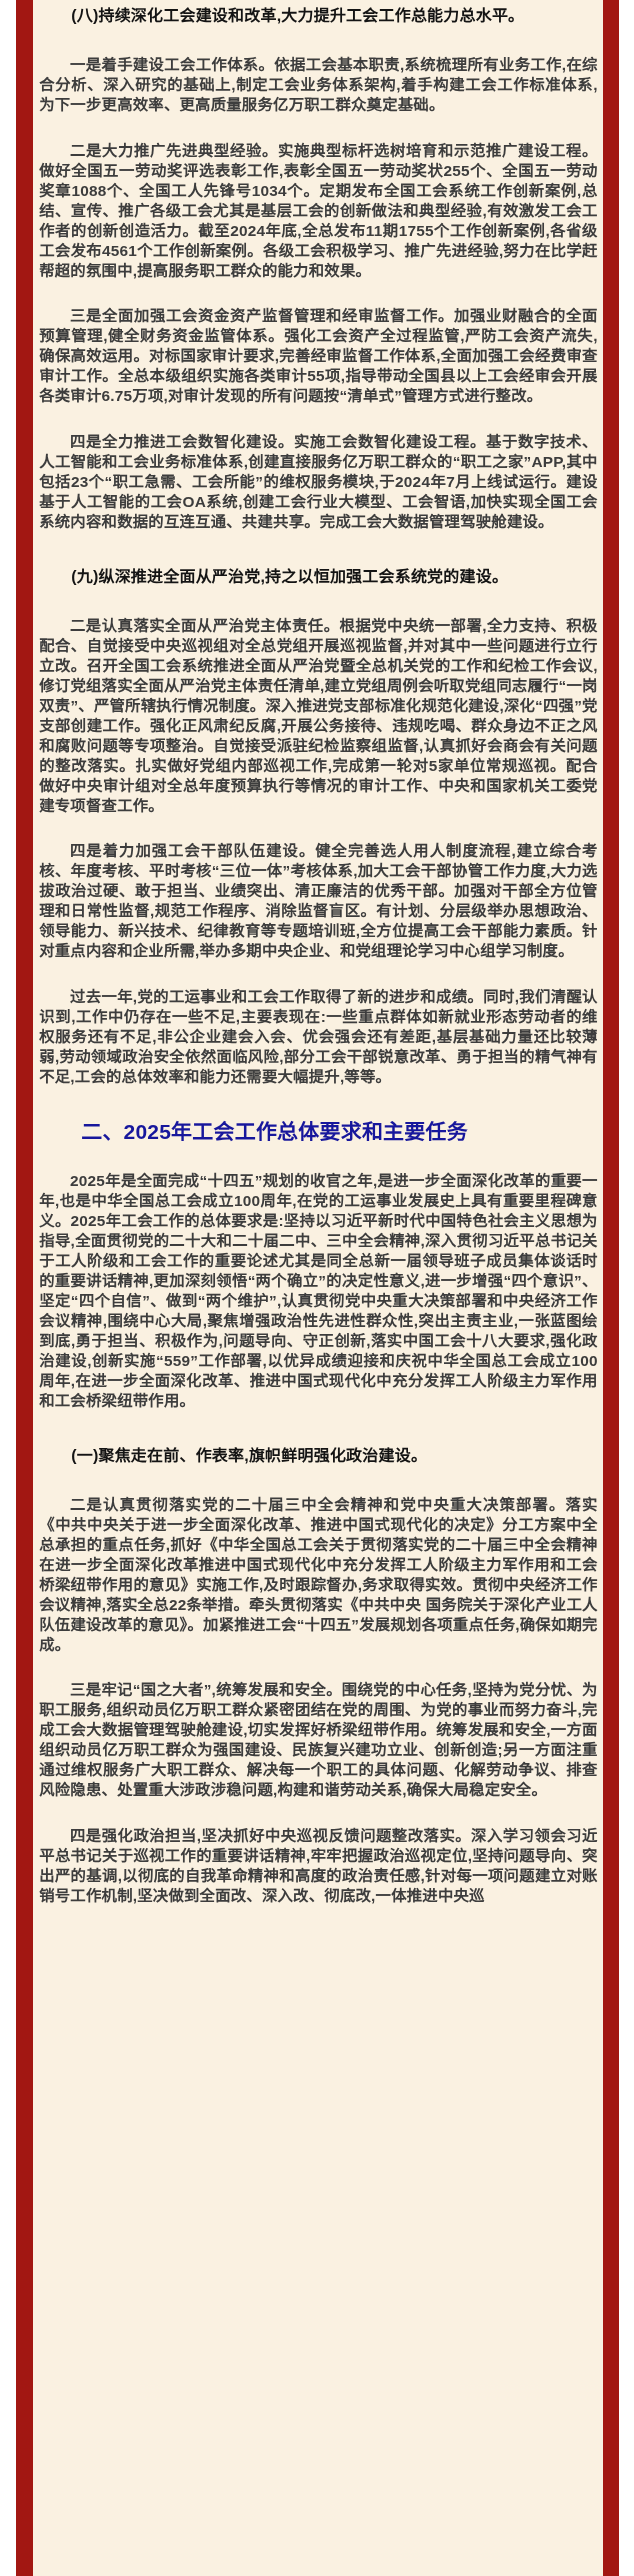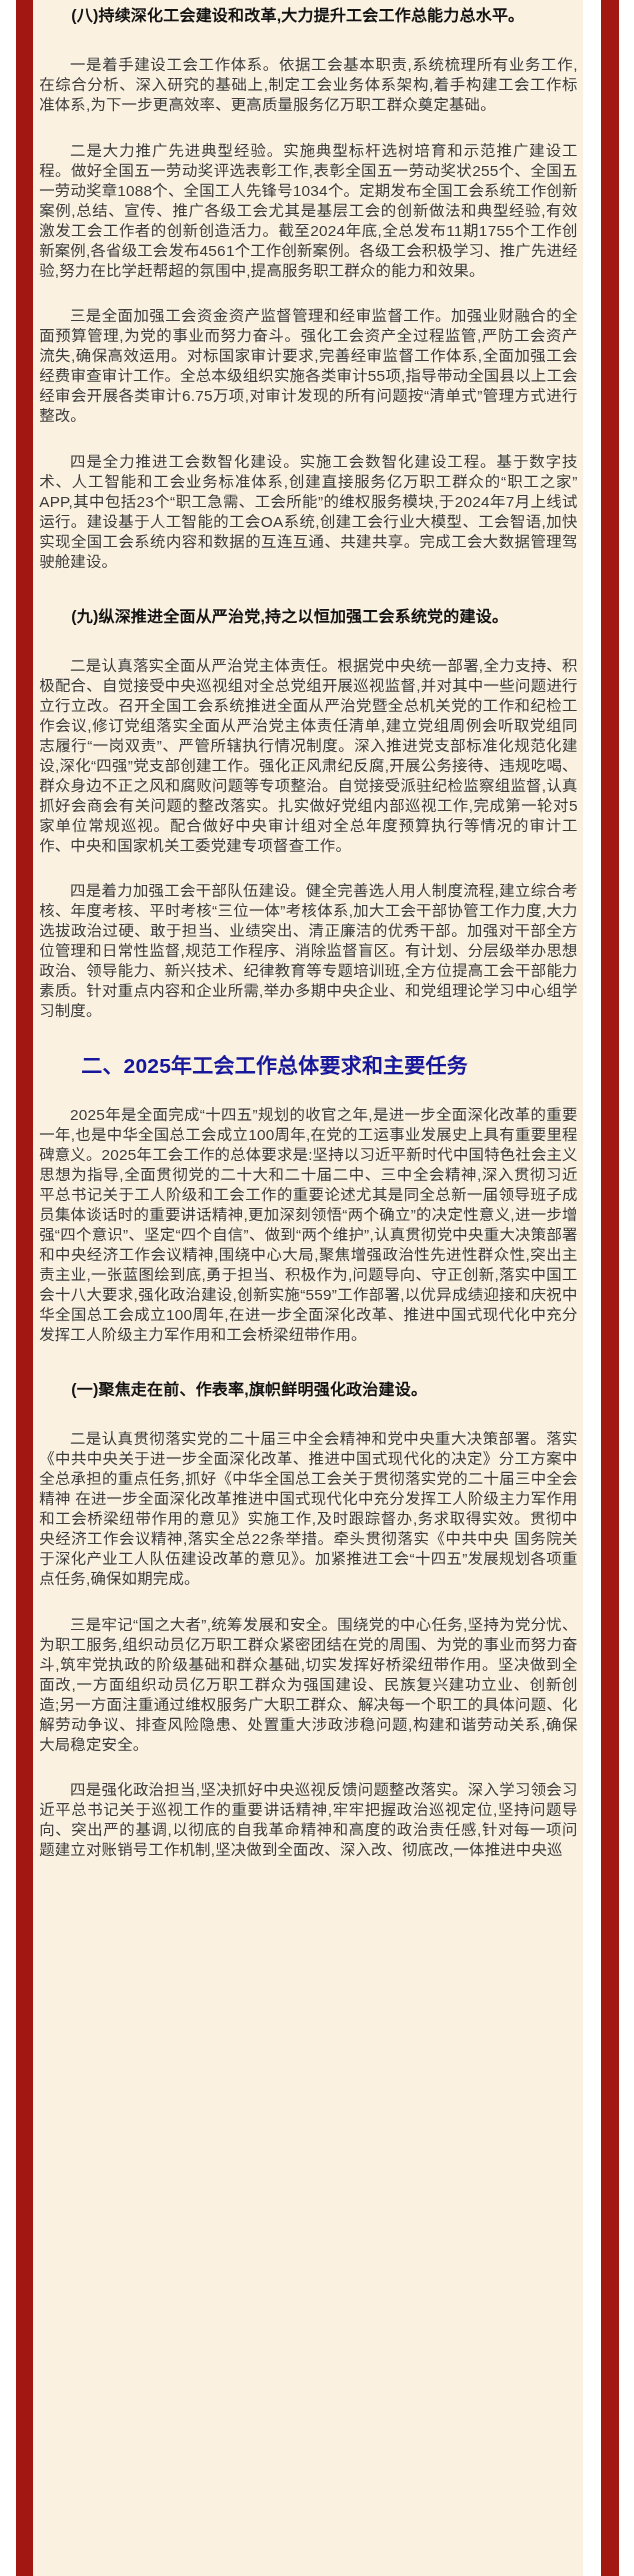--- a/index.html
+++ b/index.html
@@ -18,34 +18,35 @@
     overflow:hidden;
     font-family:"Liberation Sans",sans-serif;
   }
   .red-strip{
     position:absolute;top:0;height:100%;width:17.6px;
     background:var(--border-red);
   }
   .red-strip.left{left:16px;}
   .red-strip.right{right:15px;}
   .content{
-    position:absolute;top:0;left:33px;right:51px;height:100%;
+    position:absolute;top:0;left:33px;right:31px;height:100%;
     background:var(--content-bg);
     box-sizing:border-box;
     padding:6.2px 5.3px 0 6.2px;
     overflow:hidden;
   }
   .para{
     font-size:15.4px;
     line-height:20px;
     color:var(--body-text);
     text-align:justify;
     text-indent:2em;
     margin:0 0 25.5px 0;
     letter-spacing:0.2px;
+    font-weight:bold;
   }
   .h-black{
     font-weight:bold;
     color:var(--heading-text);
     font-size:16px;
     margin:35px 0 29px 0;
   }
   .h-blue{
     font-weight:bold;
     color:var(--heading-blue);
@@ -57,26 +58,27 @@
 </head>
 <body>
 
 <div class="page">
   <div class="red-strip left"></div>
   <div class="red-strip right"></div>
   <div class="content">
       <p class="para h-black">(八)持续深化工会建设和改革,大力提升工会工作总能力总水平。</p>
       <p class="para">一是着手建设工会工作体系。依据工会基本职责,系统梳理所有业务工作,在综合分析、深入研究的基础上,制定工会业务体系架构,着手构建工会工作标准体系,为下一步更高效率、更高质量服务亿万职工群众奠定基础。</p>
       <p class="para">二是大力推广先进典型经验。实施典型标杆选树培育和示范推广建设工程。做好全国五一劳动奖评选表彰工作,表彰全国五一劳动奖状255个、全国五一劳动奖章1088个、全国工人先锋号1034个。定期发布全国工会系统工作创新案例,总结、宣传、推广各级工会尤其是基层工会的创新做法和典型经验,有效激发工会工作者的创新创造活力。截至2024年底,全总发布11期1755个工作创新案例,各省级工会发布4561个工作创新案例。各级工会积极学习、推广先进经验,努力在比学赶帮超的氛围中,提高服务职工群众的能力和效果。</p>
-      <p class="para">三是全面加强工会资金资产监督管理和经审监督工作。加强业财融合的全面预算管理,为党的事业而努力奋斗。强化工会资产全过程监管,严防工会资产流失,确保高效运用。对标国家审计要求,完善经审监督工作体系,全面加强工会经费审查审计工作。全总本级组织实施各类审计55项,指导带动全国县以上工会经审会开展各类审计6.75万项,对审计发现的所有问题按“清单式”管理方式进行整改。</p>
+      <p class="para">三是全面加强工会资金资产监督管理和经审监督工作。加强业财融合的全面预算管理,健全财务资金监管体系。强化工会资产全过程监管,严防工会资产流失,确保高效运用。对标国家审计要求,完善经审监督工作体系,全面加强工会经费审查审计工作。全总本级组织实施各类审计55项,指导带动全国县以上工会经审会开展各类审计6.75万项,对审计发现的所有问题按“清单式”管理方式进行整改。</p>
       <p class="para">四是全力推进工会数智化建设。实施工会数智化建设工程。基于数字技术、人工智能和工会业务标准体系,创建直接服务亿万职工群众的“职工之家”APP,其中包括23个“职工急需、工会所能”的维权服务模块,于2024年7月上线试运行。建设基于人工智能的工会OA系统,创建工会行业大模型、工会智语,加快实现全国工会系统内容和数据的互连互通、共建共享。完成工会大数据管理驾驶舱建设。</p>
       <p class="para h-black">(九)纵深推进全面从严治党,持之以恒加强工会系统党的建设。</p>
       <p class="para">二是认真落实全面从严治党主体责任。根据党中央统一部署,全力支持、积极配合、自觉接受中央巡视组对全总党组开展巡视监督,并对其中一些问题进行立行立改。召开全国工会系统推进全面从严治党暨全总机关党的工作和纪检工作会议,修订党组落实全面从严治党主体责任清单,建立党组周例会听取党组同志履行“一岗双责”、严管所辖执行情况制度。深入推进党支部标准化规范化建设,深化“四强”党支部创建工作。强化正风肃纪反腐,开展公务接待、违规吃喝、群众身边不正之风和腐败问题等专项整治。自觉接受派驻纪检监察组监督,认真抓好会商会有关问题的整改落实。扎实做好党组内部巡视工作,完成第一轮对5家单位常规巡视。配合做好中央审计组对全总年度预算执行等情况的审计工作、中央和国家机关工委党建专项督查工作。</p>
       <p class="para">四是着力加强工会干部队伍建设。健全完善选人用人制度流程,建立综合考核、年度考核、平时考核“三位一体”考核体系,加大工会干部协管工作力度,大力选拔政治过硬、敢于担当、业绩突出、清正廉洁的优秀干部。加强对干部全方位管理和日常性监督,规范工作程序、消除监督盲区。有计划、分层级举办思想政治、领导能力、新兴技术、纪律教育等专题培训班,全方位提高工会干部能力素质。针对重点内容和企业所需,举办多期中央企业、和党组理论学习中心组学习制度。</p>
+      <p class="para">过去一年,党的工运事业和工会工作取得了新的进步和成绩。同时,我们清醒认识到,工作中仍存在一些不足,主要表现在:一些重点群体如新就业形态劳动者的维权服务还有不足,非公企业建会入会、优会强会还有差距,基层基础力量还比较薄弱,劳动领域政治安全依然面临风险,部分工会干部锐意改革、勇于担当的精气神有不足,工会的总体效率和能力还需要大幅提升,等等。</p>
       <p class="para h-blue">二、2025年工会工作总体要求和主要任务</p>
       <p class="para">2025年是全面完成“十四五”规划的收官之年,是进一步全面深化改革的重要一年,也是中华全国总工会成立100周年,在党的工运事业发展史上具有重要里程碑意义。2025年工会工作的总体要求是:坚持以习近平新时代中国特色社会主义思想为指导,全面贯彻党的二十大和二十届二中、三中全会精神,深入贯彻习近平总书记关于工人阶级和工会工作的重要论述尤其是同全总新一届领导班子成员集体谈话时的重要讲话精神,更加深刻领悟“两个确立”的决定性意义,进一步增强“四个意识”、坚定“四个自信”、做到“两个维护”,认真贯彻党中央重大决策部署和中央经济工作会议精神,围绕中心大局,聚焦增强政治性先进性群众性,突出主责主业,一张蓝图绘到底,勇于担当、积极作为,问题导向、守正创新,落实中国工会十八大要求,强化政治建设,创新实施“559”工作部署,以优异成绩迎接和庆祝中华全国总工会成立100周年,在进一步全面深化改革、推进中国式现代化中充分发挥工人阶级主力军作用和工会桥梁纽带作用。</p>
       <p class="para h-black">(一)聚焦走在前、作表率,旗帜鲜明强化政治建设。</p>
       <p class="para">二是认真贯彻落实党的二十届三中全会精神和党中央重大决策部署。落实《中共中央关于进一步全面深化改革、推进中国式现代化的决定》分工方案中全总承担的重点任务,抓好《中华全国总工会关于贯彻落实党的二十届三中全会精神 在进一步全面深化改革推进中国式现代化中充分发挥工人阶级主力军作用和工会桥梁纽带作用的意见》实施工作,及时跟踪督办,务求取得实效。贯彻中央经济工作会议精神,落实全总22条举措。牵头贯彻落实《中共中央 国务院关于深化产业工人队伍建设改革的意见》。加紧推进工会“十四五”发展规划各项重点任务,确保如期完成。</p>
-      <p class="para">三是牢记“国之大者”,统筹发展和安全。围绕党的中心任务,坚持为党分忧、为职工服务,组织动员亿万职工群众紧密团结在党的周围、为党的事业而努力奋斗,筑牢党执政的阶级基础和群众基础,切实发挥好桥梁纽带作用。坚决做到全面改,一方面组织动员亿万职工群众为强国建设、民族复兴建功立业、创新创造;另一方面注重通过维权服务广大职工群众、解决每一个职工的具体问题、化解劳动争议、排查风险隐患、处置重大涉政涉稳问题,构建和谐劳动关系,确保大局稳定安全。</p>
+      <p class="para">三是牢记“国之大者”,统筹发展和安全。围绕党的中心任务,坚持为党分忧、为职工服务,组织动员亿万职工群众紧密团结在党的周围、为党的事业而努力奋斗,完成工会大数据管理驾驶舱建设,切实发挥好桥梁纽带作用。统筹发展和安全,一方面组织动员亿万职工群众为强国建设、民族复兴建功立业、创新创造;另一方面注重通过维权服务广大职工群众、解决每一个职工的具体问题、化解劳动争议、排查风险隐患、处置重大涉政涉稳问题,构建和谐劳动关系,确保大局稳定安全。</p>
       <p class="para">四是强化政治担当,坚决抓好中央巡视反馈问题整改落实。深入学习领会习近平总书记关于巡视工作的重要讲话精神,牢牢把握政治巡视定位,坚持问题导向、突出严的基调,以彻底的自我革命精神和高度的政治责任感,针对每一项问题建立对账销号工作机制,坚决做到全面改、深入改、彻底改,一体推进中央巡</p>
     </div>
 </div>
 
 
 </body></html>

